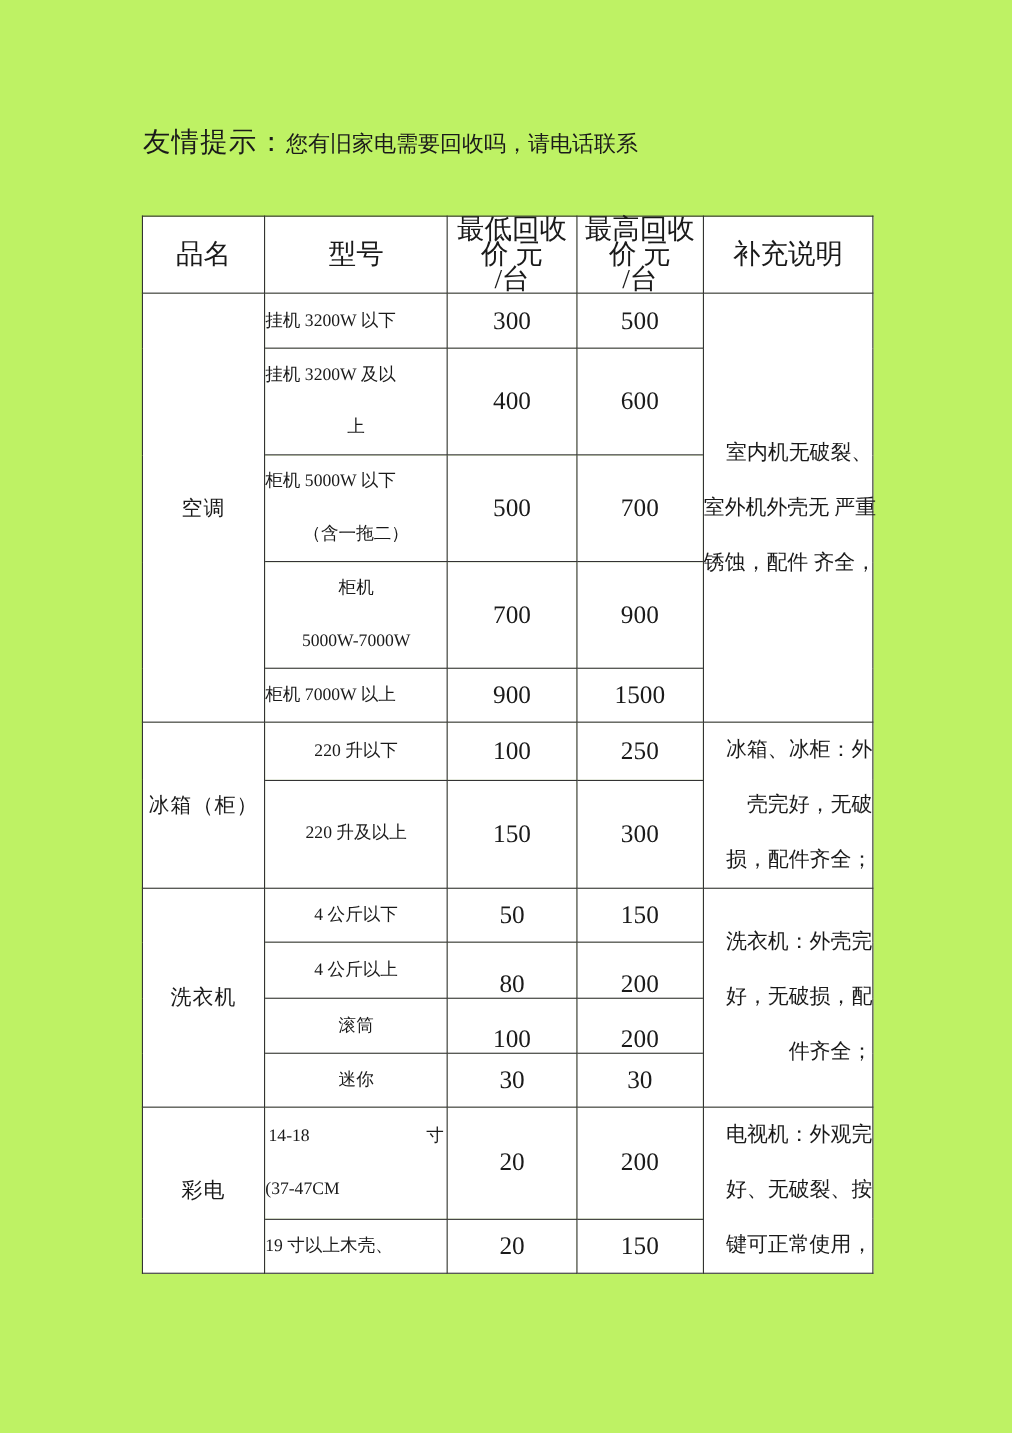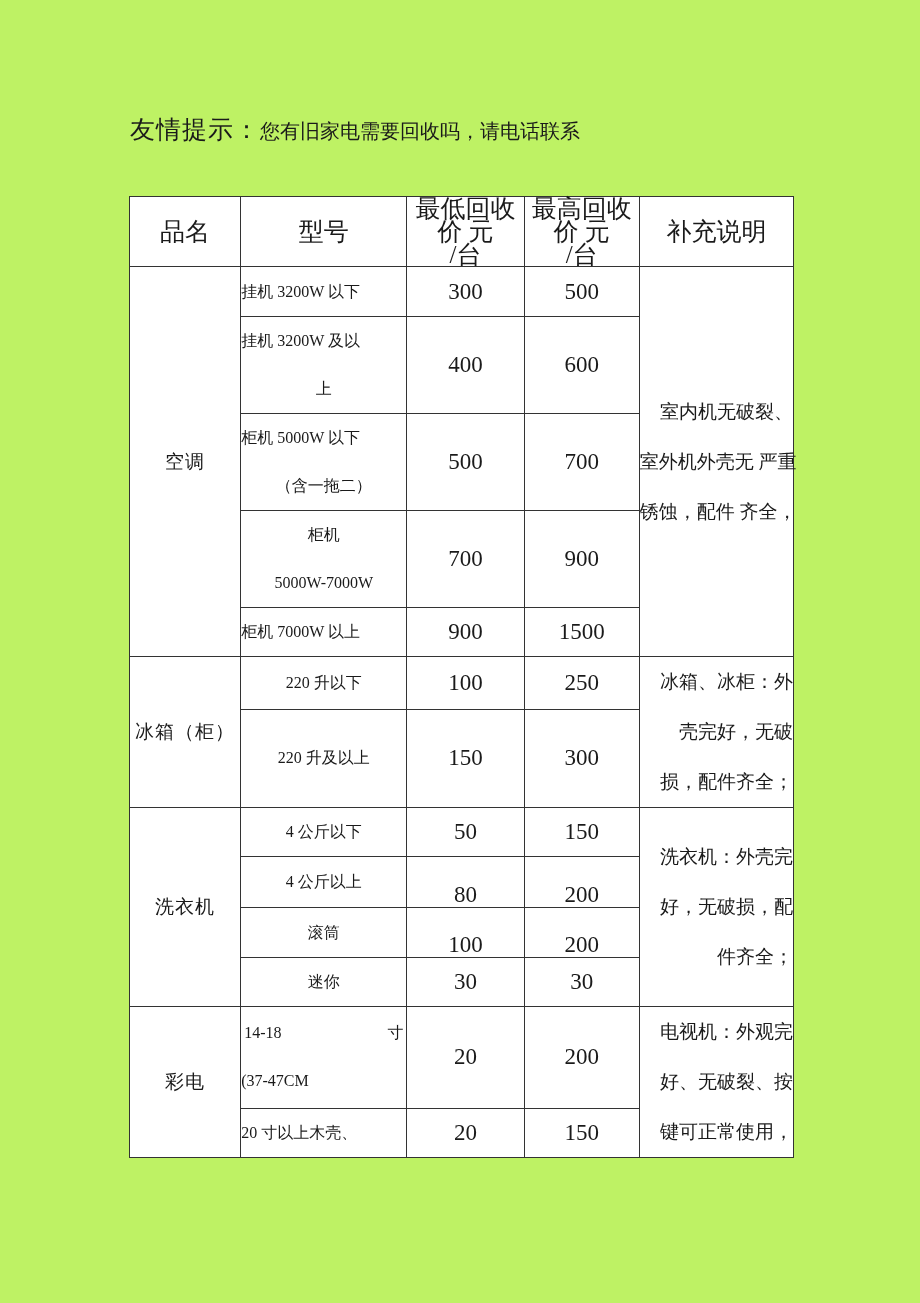--- a/index.html
+++ b/index.html
@@ -266,21 +266,21 @@
             <div>200</div>
           </td>
           <td class="notes-cell" rowspan="2">
             <div class="line">电视机：外观完</div>
             <div class="line">好、无破裂、按</div>
             <div class="line">键可正常使用，</div>
           </td>
         </tr>
         <tr style="height: 49px;">
           <td class="model-cell">
-            <div class="line align-l">20 寸以上木壳、</div>
+            <div class="line align-l">19 寸以上木壳、</div>
           </td>
           <td class="price-cell">
             <div>20</div>
           </td>
           <td class="price-cell">
             <div>150</div>
           </td>
         </tr>
       </tbody>
   </table>

